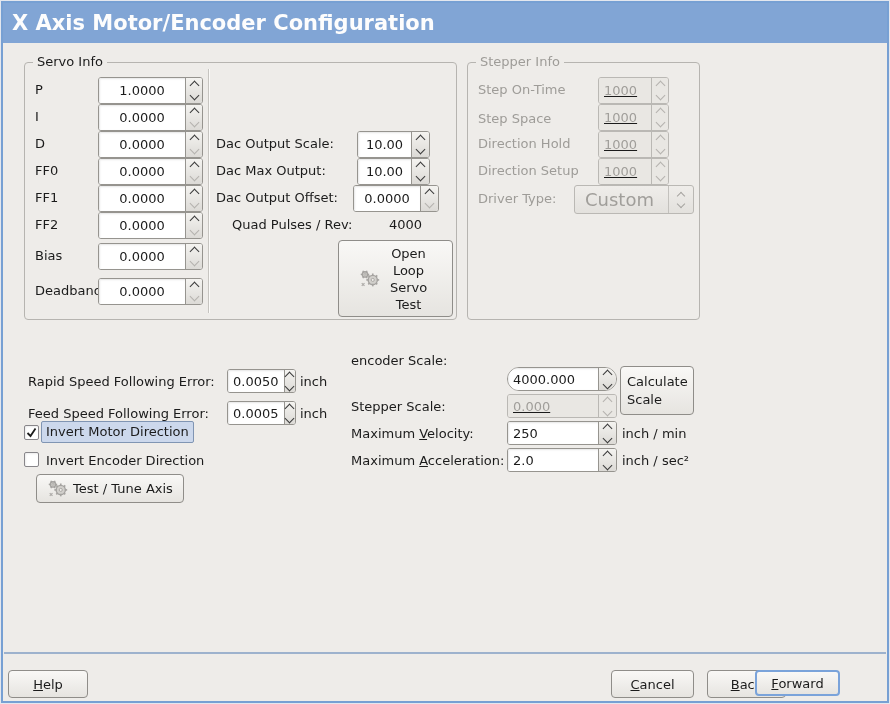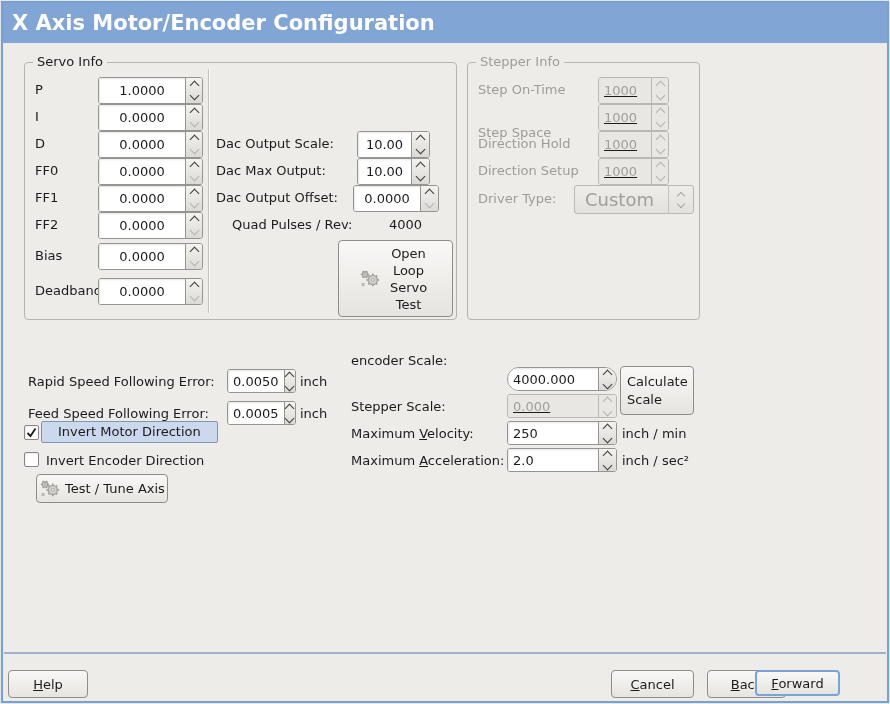--- a/index.html
+++ b/index.html
@@ -33,21 +33,21 @@
   
   .combo{position:absolute;display:flex;box-sizing:border-box;border:1px solid #bab8b4;border-radius:3px;
     background:linear-gradient(#efedea,#e3e1dd);overflow:hidden;}
   .combo .ctext{flex:1;display:flex;align-items:center;padding-left:10px;font-size:18px;color:#a09e9a;}
   .combo .carr{width:24px;border-left:1px solid #c3c1bd;display:flex;flex-direction:column;align-items:center;justify-content:center;gap:2px;}
   .combo .chev{width:5px;height:5px;border-color:#a6a4a0;border-width:1.5px;}
   
   .cb{position:absolute;width:15px;height:15px;box-sizing:border-box;background:#fff;border:1px solid #88868a;border-radius:2px;
     display:flex;align-items:center;justify-content:center;box-shadow:inset 1px 1px 2px rgba(0,0,0,.08);}
   .hl{position:absolute;box-sizing:border-box;background:#ccd8ec;border:1px solid #8095b3;border-radius:2px;
-    font-size:13px;line-height:20px;padding:0 16px;white-space:nowrap;}
+    font-size:13px;line-height:20px;padding:0 4px;white-space:nowrap;}
   .sep{position:absolute;height:2px;background:#9db2cd;}
   .wrapbtn-text{font-size:13px;line-height:17px;text-align:center;}
   .expander{position:absolute;display:flex;align-items:center;gap:11px;}
 </style>
 </head>
 <body>
 
 <svg width="0" height="0" style="position:absolute">
   <defs>
     <g id="gears">
@@ -195,21 +195,21 @@
     <span class="flabel dis">Stepper Info</span>
 
     <span class="lbl dis" style="left:10px;top:19px;">Step On-Time</span>
     <div class="spin disabled" style="left:130px;top:14px;width:71px;height:27px;">
       <div class="entry">1000</div>
       <div class="btns w17">
           <span class="chev up dim"></span>
           <span class="chev down dim"></span>
         </div>
     </div>
-    <span class="lbl dis" style="left:10px;top:62px;">Step Space</span>
+    <span class="lbl dis" style="left:10px;top:48px;">Step Space</span>
     <div class="spin disabled" style="left:130px;top:41px;width:71px;height:27px;">
       <div class="entry">1000</div>
       <div class="btns w17">
           <span class="chev up dim"></span>
           <span class="chev down dim"></span>
         </div>
     </div>
     <span class="lbl dis" style="left:10px;top:73px;">Direction Hold</span>
     <div class="spin disabled" style="left:130px;top:68px;width:71px;height:27px;">
       <div class="entry">1000</div>
@@ -302,21 +302,21 @@
   <span class="cb" style="left:21px;top:422px;">
     <svg width="11" height="11" viewBox="0 0 11 11">
         <polyline points="1.5,6 4.5,9 9.5,1.5" fill="none" stroke="#1c1c1c" stroke-width="1.8"></polyline>
       </svg>
   </span>
   <span class="hl" style="left:38px;top:418px;">Invert Motor Direction</span>
 
   <span class="cb" style="left:21px;top:449px;"></span>
   <span class="lbl" style="left:43px;top:450px;">Invert Encoder Direction</span>
 
-  <div class="btn" style="left:33px;top:471px;width:132px;height:29px;">
+  <div class="btn" style="left:33px;top:471px;width:148px;height:29px;">
     <svg width="22" height="22" viewBox="0 0 24 24">
         <use href="#gears"></use>
       </svg>
     <span>Test / Tune Axis</span>
   </div>
 
   <div class="sep" style="left:1px;right:1px;top:649px;"></div>
   <div class="btn" style="left:5px;top:667px;width:80px;height:28px;">
     <span><u>H</u>elp</span>
   </div>

